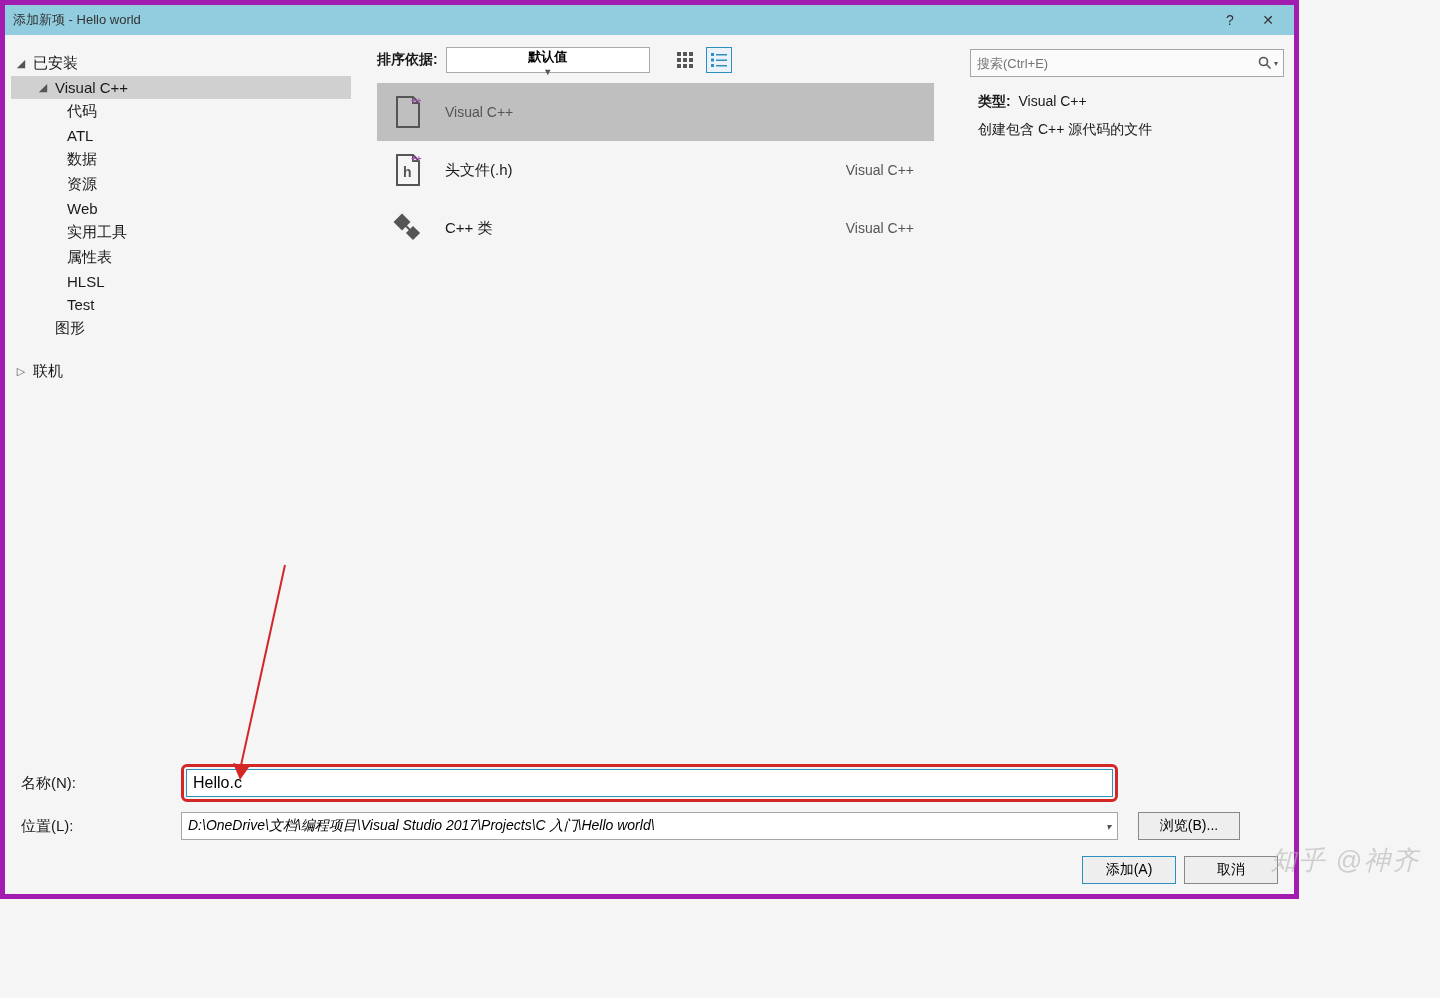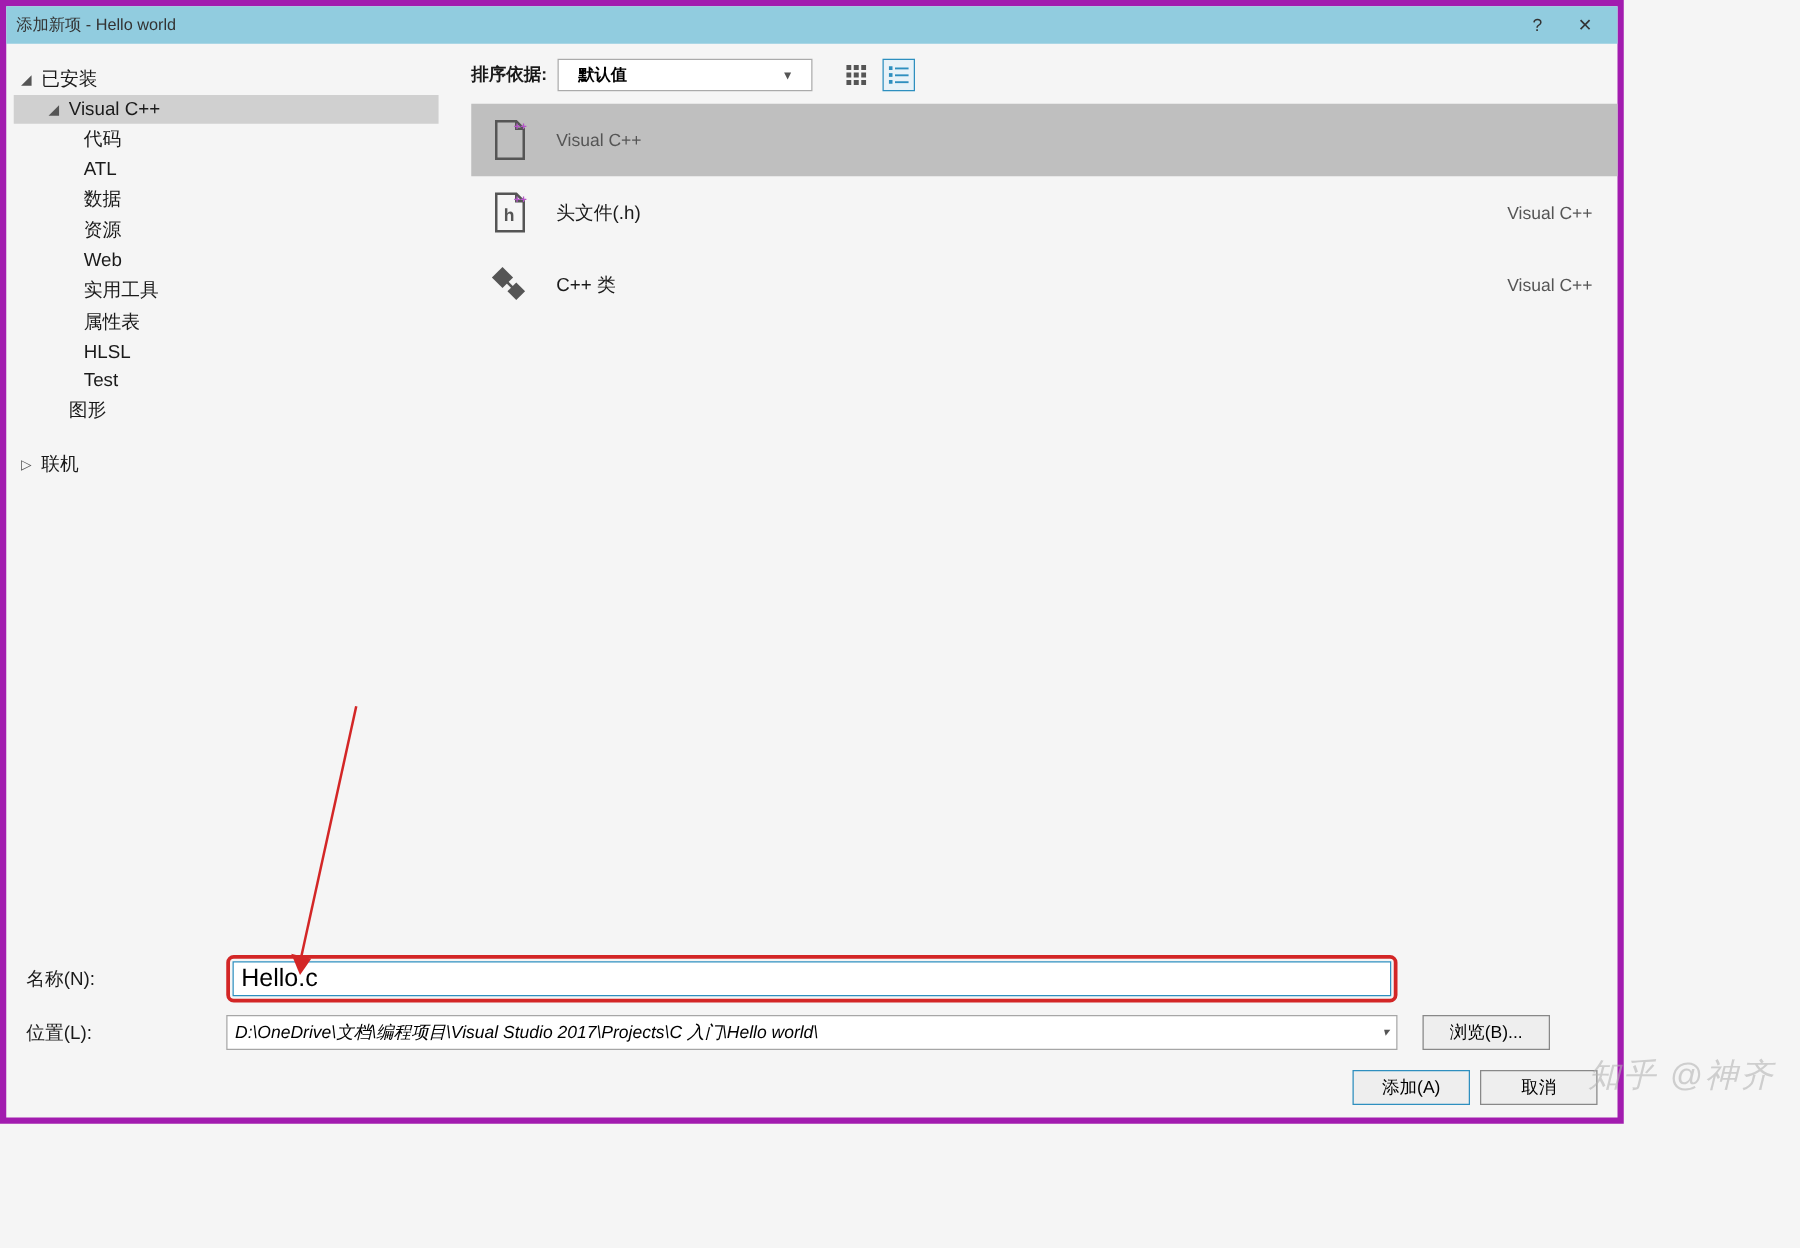--- a/index.html
+++ b/index.html
@@ -83,23 +83,24 @@
 }
 .sortlbl { font-size: 14px; color: #1a1a1a; }
 .sortdd {
   border: 1px solid #aaa;
   background: #fff;
   height: 26px;
   width: 204px;
   display: flex;
   align-items: center;
   justify-content: space-between;
-  padding: 0 16px;
+  padding: 0 6px;
   font-size: 13px;
   cursor: pointer;
+  flex-direction: column;
 }
 .sortdd .dd-arrow { font-size: 10px; color: #555; }
 .view-btn {
   width: 26px; height: 26px;
   display: flex; align-items: center; justify-content: center;
   border: 1px solid transparent;
   cursor: pointer;
 }
 .view-btn.active { border: 1px solid #2e8fbf; background: #e8f2f8; }
 .view-btn svg { width: 16px; height: 16px; }
@@ -159,21 +160,21 @@
   display: flex;
   align-items: center;
   margin-top: 10px;
 }
 .footer-row .flabel { width: 160px; font-size: 15px; color: #1a1a1a; }
 .footer-row input.f-input {
   flex: 1;
   height: 28px;
   border: 1px solid #a6a6a6;
   padding: 0 6px;
-  font-size: 20px;
+  font-size: 16px;
   background: #fff;
 }
 .footer-row .dd-input {
   flex: 1;
   height: 28px;
   border: 1px solid #a6a6a6;
   background: #fff;
   display: flex;
   align-items: center;
   padding: 4px 6px;
@@ -355,20 +356,36 @@
                 <rect x="15" y="15" width="10" height="10" fill="#555" transform="rotate(45 20 20)"></rect>
                 <line x1="12" y1="12" x2="18" y2="18" stroke="#555" stroke-width="2"></line>
               </svg>
           </span>
           <span class="label">C++ 类</span>
           <span class="lang">Visual C++</span>
         </div>
       </div>
     </div>
 
+    <div class="right">
+      <div class="search">
+        <input placeholder="搜索(Ctrl+E)" style="">
+        <span class="search-btn">
+          <svg width="14" height="14" viewBox="0 0 14 14">
+              <circle cx="5.5" cy="5.5" r="4" fill="none" stroke="#555" stroke-width="1.6"></circle>
+              <line x1="8.5" y1="8.5" x2="12.5" y2="12.5" stroke="#555" stroke-width="1.6"></line>
+            </svg>
+        </span>
+      </div>
+      <div class="desc-line">
+        <b>类型:</b>
+        &nbsp;<span>Visual C++</span>
+      </div>
+      <div class="desc-line">创建包含 C++ 源代码的文件</div>
+    </div>
   </div>
 
   <div class="footer">
     <div class="footer-row">
       <span class="flabel">名称(N):</span>
       <div class="name-highlight">
         <input class="f-input" value="Hello.c" style="">
       </div>
       <div class="browse-slot"></div>
     </div>

